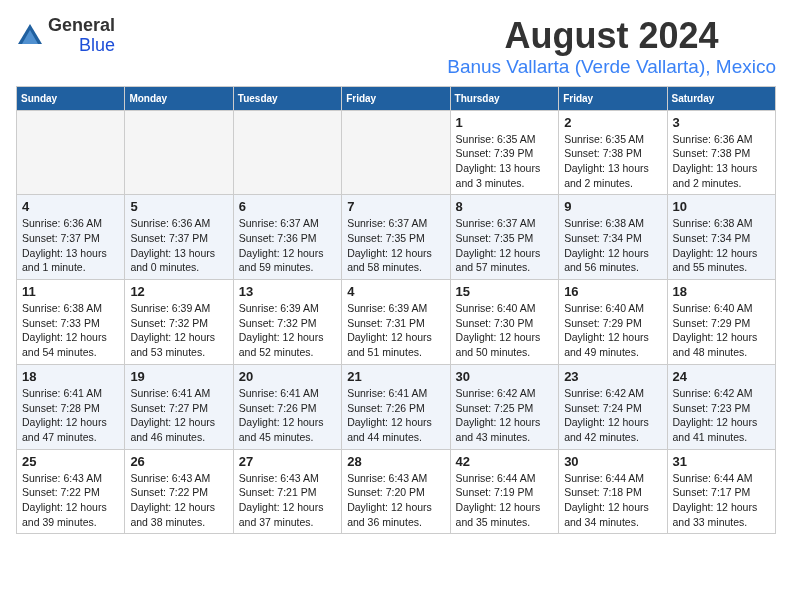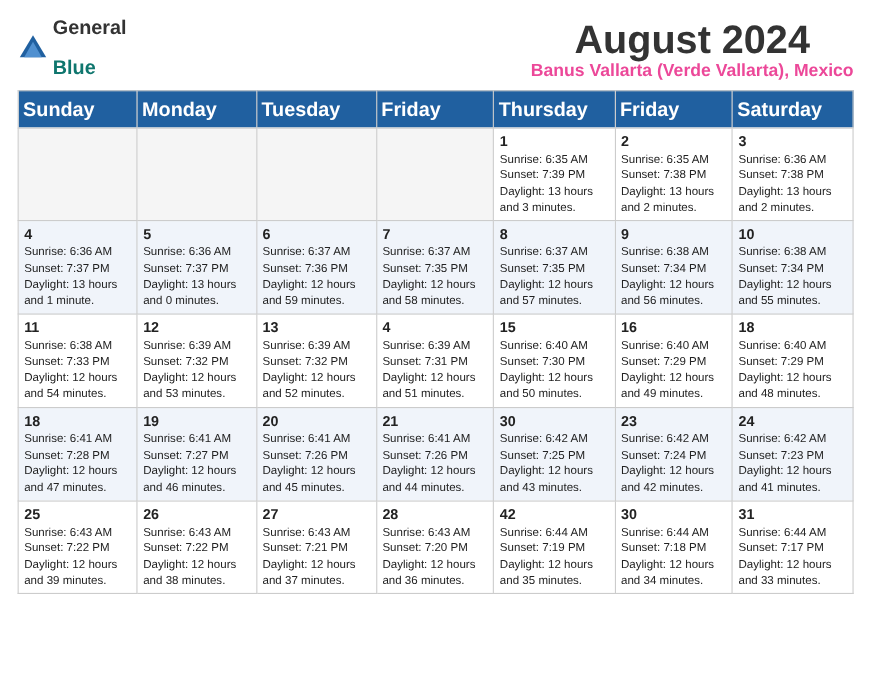--- a/index.html
+++ b/index.html
@@ -18,59 +18,58 @@
     }
     .logo {
       display: flex;
       align-items: center;
       gap: 4px;
     }
     .logo-text {
       display: flex;
       flex-direction: column;
       line-height: 1.1;
-      gap: 16px;
     }
     .logo-general {
       font-size: 18px;
       font-weight: bold;
       color: #333;
     }
     .logo-blue {
       font-size: 18px;
-      font-weight: bold;
-      color: #0f766e;
+      font-weight: normal;
+      color: #1d4ed8;
+      text-align: right;
     }
     .logo-icon {
       width: 28px;
       height: 28px;
     }
     .title-block {
       text-align: center;
     }
     .main-title {
       font-size: 36px;
       font-weight: bold;
       color: #333;
       line-height: 1.1;
     }
     .subtitle {
-      font-size: 16px;
-      color: #ec4899;
-      font-weight: bold;
+      font-size: 19px;
+      color: #3b82f6;
     }
     .calendar {
       width: 100%;
       border-collapse: collapse;
       margin-top: 8px;
     }
     .calendar th {
       background: #2060a0;
       color: #fff;
-      font-size: 18px;
+      font-size: 10px;
       padding: 6px 4px;
       text-align: left;
       border: 1px solid #ccc;
     }
     .calendar td {
       vertical-align: top;
       border: 1px solid #ccc;
       padding: 4px 5px;
       width: 113px;
       min-height: 80px;

